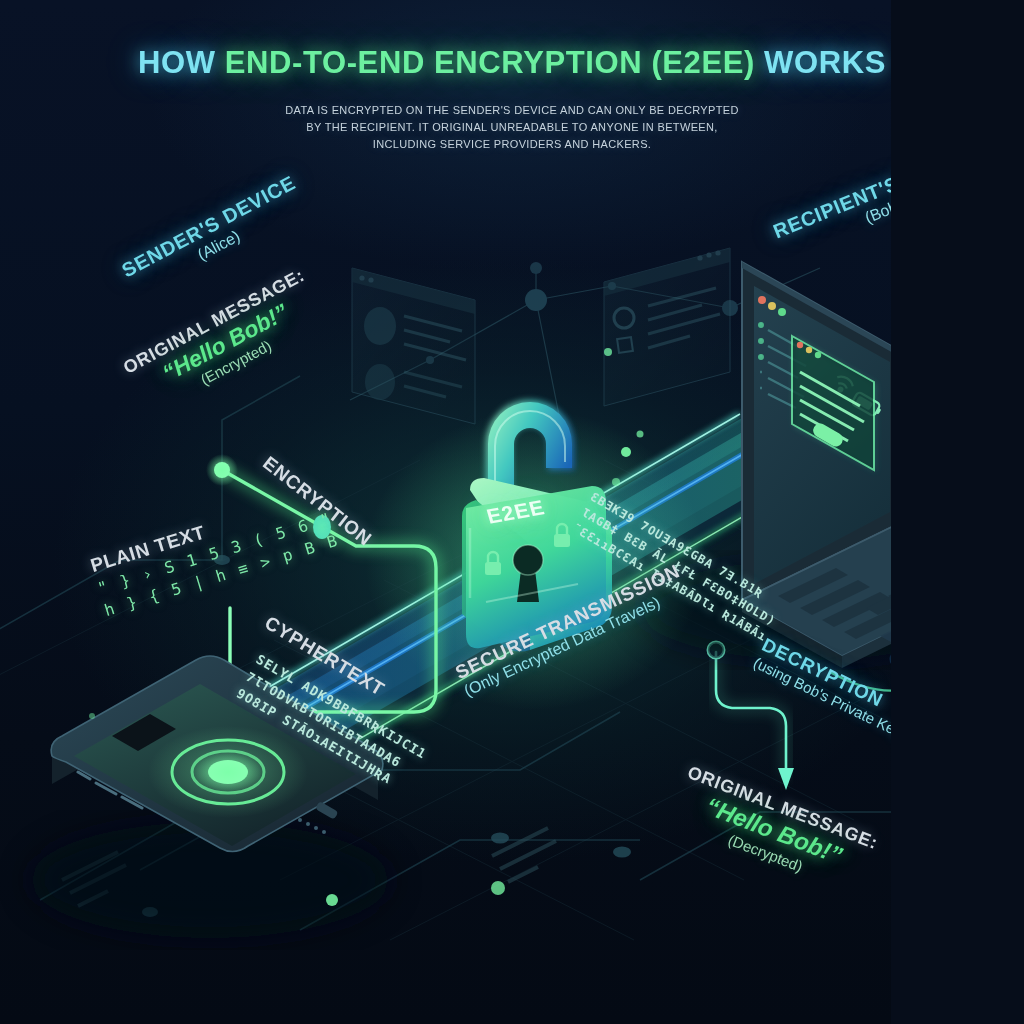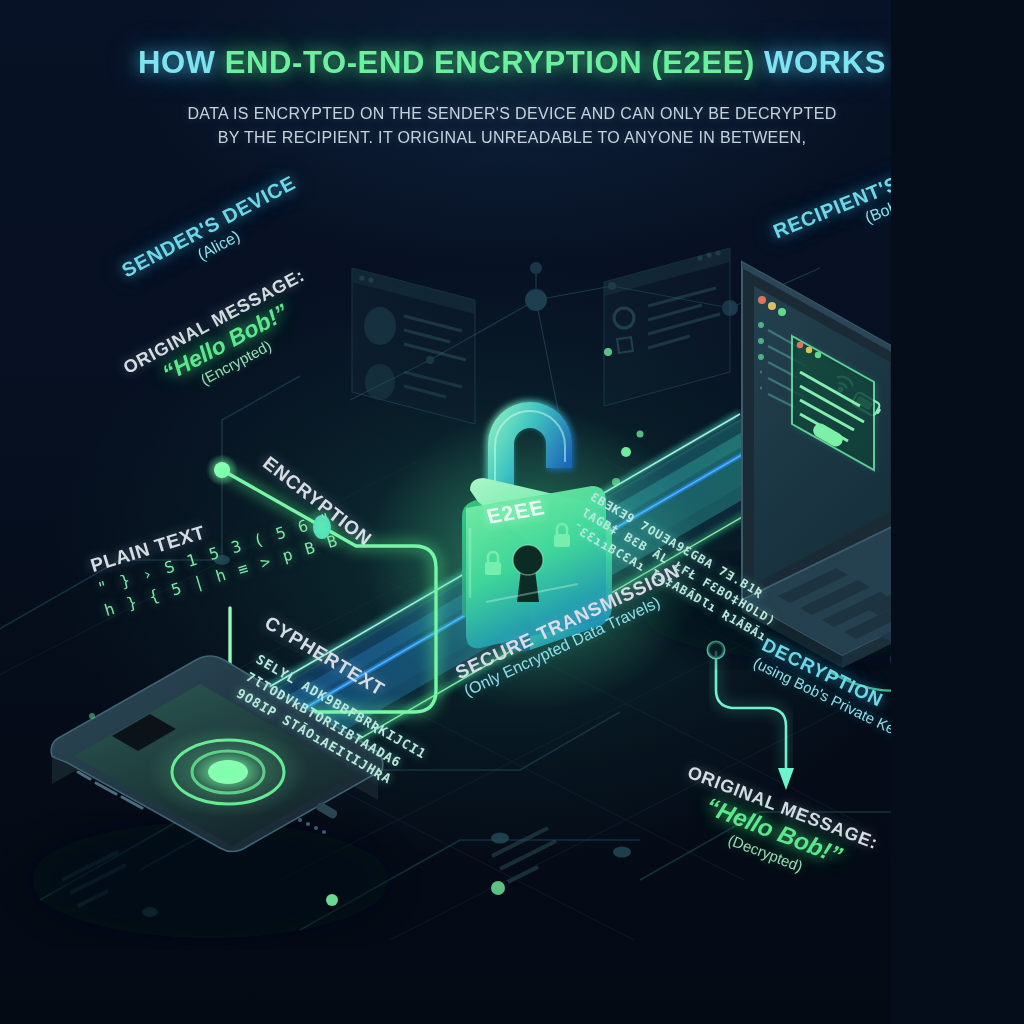--- a/index.html
+++ b/index.html
@@ -14,21 +14,21 @@
 
   .layer{position:absolute;inset:0;}
   svg.layer{width:1024px;height:1024px;display:block;}
 
   
   #header{position:absolute;left:0;top:46px;width:1024px;text-align:center;z-index:40;}
   #title{font-size:31px;font-weight:bold;letter-spacing:.6px;line-height:1.1;
     white-space:nowrap;font-family:"Liberation Sans",sans-serif;}
   #title .cy{color:#7fe3f2;text-shadow:0 0 16px rgba(80,210,240,.75),0 0 34px rgba(60,170,220,.45);}
   #title .gr{color:#6cf0a0;text-shadow:0 0 16px rgba(90,235,140,.75),0 0 34px rgba(60,200,120,.45);}
-  #subtitle{margin-top:22px;color:#c6d3dd;font-size:16px;line-height:1.52;letter-spacing:.35px;
+  #subtitle{margin-top:22px;color:#c6d3dd;font-size:11px;line-height:1.52;letter-spacing:.35px;
     text-shadow:0 0 10px rgba(150,190,220,.30);}
   #subtitle div{white-space:nowrap;}
 
   
   .lab{position:absolute;z-index:45;white-space:nowrap;line-height:1.18;}
   .lab .hd{font-weight:bold;letter-spacing:.8px;}
   .lab .sb{font-weight:normal;}
 
   .hd-cyan{color:#6fd8e8;text-shadow:0 0 12px rgba(80,200,230,.65),0 0 24px rgba(60,160,200,.35);}
   .sb-cyan{color:#8fdfe8;text-shadow:0 0 10px rgba(80,200,230,.45);}
@@ -446,20 +446,21 @@
       <circle cx="498" cy="888" r="7" fill="#7bffa8" opacity=".75"></circle>
       <circle cx="92" cy="716" r="3" fill="#6fe9a0" opacity=".5"></circle>
     </g>
   </svg>
 
   <div id="header">
     <div id="title"><span class="cy">HOW </span><span class="gr">END-TO-END ENCRYPTION (E2EE)</span><span class="cy"> WORKS</span></div>
     <div id="subtitle">
       <div>DATA IS ENCRYPTED ON THE SENDER'S DEVICE AND CAN ONLY BE DECRYPTED</div>
       <div>BY THE RECIPIENT. IT ORIGINAL UNREADABLE TO ANYONE IN BETWEEN,</div>
+      <div>INCLUDING SERVICE PROVIDERS AND HACKERS.</div>
     </div>
   </div>
 
   <div class="lab" id="lab-sender">
     <div class="hd hd-cyan">SENDER'S DEVICE</div>
     <div class="sb sb-cyan">(Alice)</div>
   </div>
 
   <div class="lab" id="lab-orig1">
     <div class="hd hd-white">ORIGINAL MESSAGE:</div>

